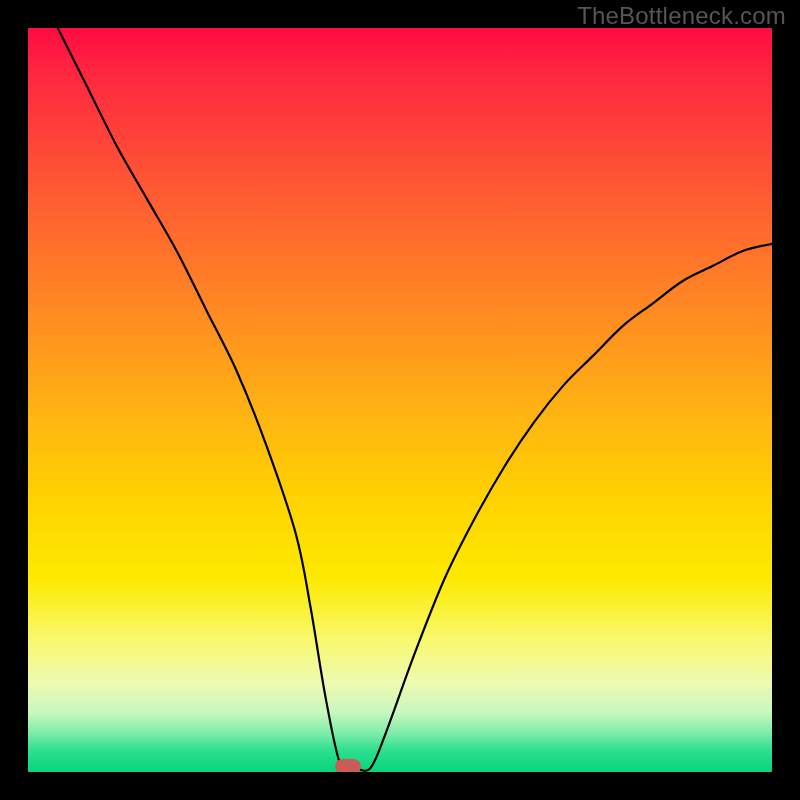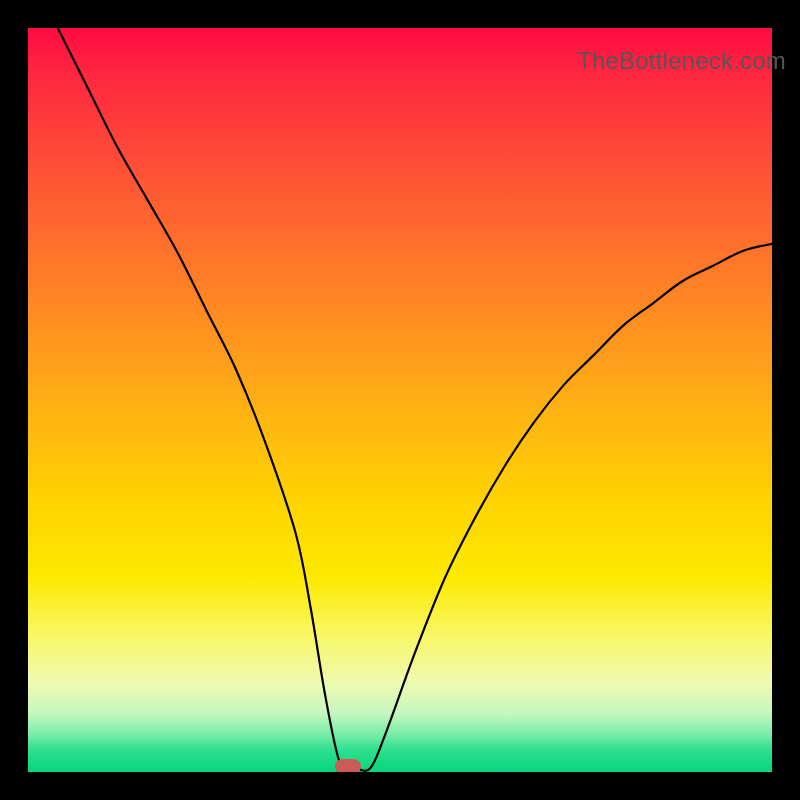--- a/index.html
+++ b/index.html
@@ -19,21 +19,20 @@
   .watermark {
     position: absolute;
     top: 2px;
     right: 14px;
     font-family: Arial, Helvetica, sans-serif;
     font-size: 24px;
     font-weight: 400;
     color: #565656;
     letter-spacing: 0.2px;
     z-index: 10;
-    margin-top: 45px;
   }
   .plot {
     position: absolute;
     left: 28px;
     top: 28px;
     width: 744px;
     height: 744px;
     overflow: hidden;
   }
   .gradient {

